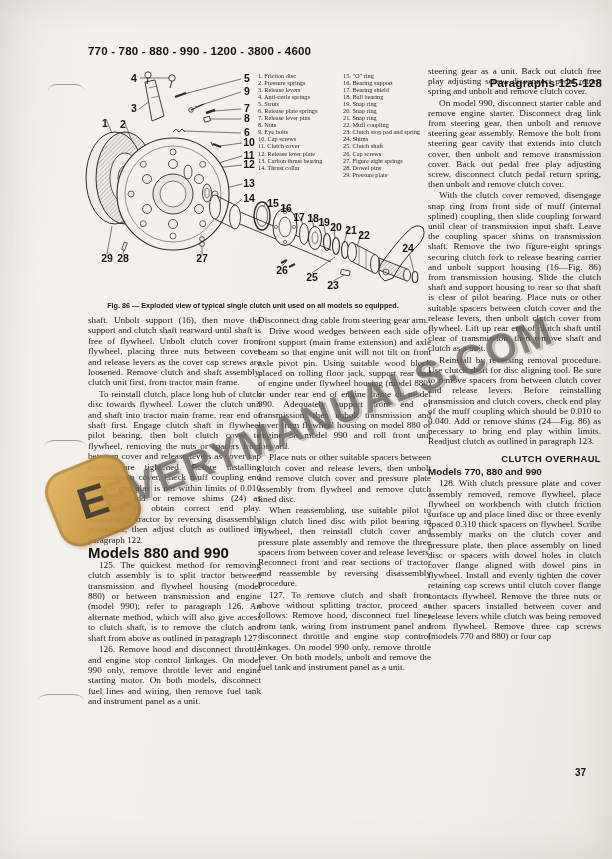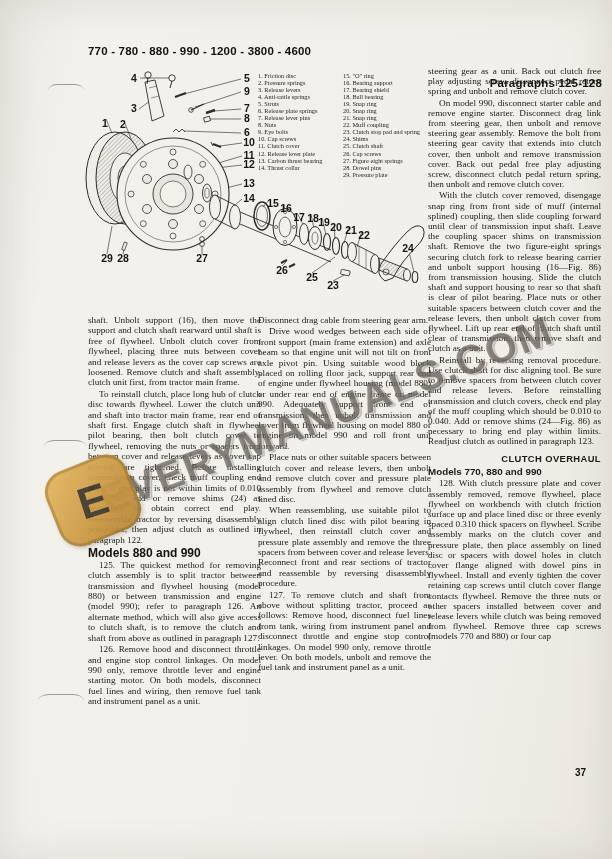--- a/index.html
+++ b/index.html
@@ -11,21 +11,21 @@
   }
   .hdr{position:absolute;top:45px;font-family:"Liberation Sans",sans-serif;
        font-weight:bold;font-size:11.5px;letter-spacing:.2px;color:#14120e;}
   .hdr-left{left:88px;}
   .hdr-right{right:10px;margin-top:32px;}
   .col{position:absolute;width:173px;text-align:justify;font-size:9.2px;
        line-height:10.4px;}
   .col p{margin:0 0 1px;text-indent:11px;}
   .col p.noind{text-indent:0;}
   .h-models{font-family:"Liberation Sans",sans-serif;font-weight:bold;
-       font-size:12px;margin:3px 0 1.5px;color:#151310;}
+       font-size:15px;margin:3px 0 1.5px;color:#151310;}
   .h-center{font-family:"Liberation Sans",sans-serif;font-weight:bold;
        font-size:9.4px;letter-spacing:.4px;text-align:right;margin:7px 0 3px;}
   .h-sub{font-family:"Liberation Sans",sans-serif;font-weight:bold;
        font-size:9.8px;margin:0 0 1.5px;}
   .caption{position:absolute;left:86px;top:301px;width:334px;text-align:center;
        font-family:"Liberation Sans",sans-serif;font-weight:bold;font-size:7.2px;
        color:#23211c;}
   .legend{position:absolute;top:72px;font-size:6.3px;line-height:7.05px;
        color:#26241f;}
   .legend-a{left:258px;width:72px;}
@@ -256,20 +256,21 @@
     <div class="leg-item">22. Muff coupling</div>
     <div class="leg-item">23. Clutch stop pad and spring</div>
     <div class="leg-item">24. Shims</div>
     <div class="leg-item">25. Clutch shaft</div>
     <div class="leg-item">26. Cap screws</div>
     <div class="leg-item">27. Figure eight springs</div>
     <div class="leg-item">28. Dowel pins</div>
     <div class="leg-item">29. Pressure plate</div>
   </div>
 
+  <div class="caption">Fig. 86 — Exploded view of typical single clutch unit used on all models so equipped.</div>
 
   <div class="col" style="left:88px;top:315px;">
     <p class="noind">shaft. Unbolt support (16), then move the support and clutch shaft rearward until shaft is free of flywheel. Unbolt clutch cover from flywheel, placing three nuts between cover and release levers as the cover cap screws are loosened. Remove clutch and shaft assembly, clutch unit first, from tractor main frame.</p>
     <p>To reinstall clutch, place long hub of clutch disc towards flywheel. Lower the clutch unit and shaft into tractor main frame, rear end of shaft first. Engage clutch shaft in flywheel pilot bearing, then bolt clutch cover to flywheel, removing the nuts or spacers from between cover and release levers as cover cap screws are tightened. Before installing transmission cover, check muff coupling end play; if end play is not within limits of 0.010 to 0.040, add or remove shims (24) as necessary to obtain correct end play. Reassemble tractor by reversing disassembly procedure, then adjust clutch as outlined in paragraph 122.</p>
     <div class="h-models">Models 880 and 990</div>
     <p>125. The quickest method for removing clutch assembly is to split tractor between transmission and flywheel housing (model 880) or between transmission and engine (model 990); refer to paragraph 126. An alternate method, which will also give access to clutch shaft, is to remove the clutch and shaft from above as outlined in paragraph 127.</p>
     <p>126. Remove hood and disconnect throttle and engine stop control linkages. On model 990 only, remove throttle lever and engine starting motor. On both models, disconnect fuel lines and wiring, then remove fuel tank and instrument panel as a unit.</p>
   </div>
 
   <div class="col" style="left:258px;top:315px;">

